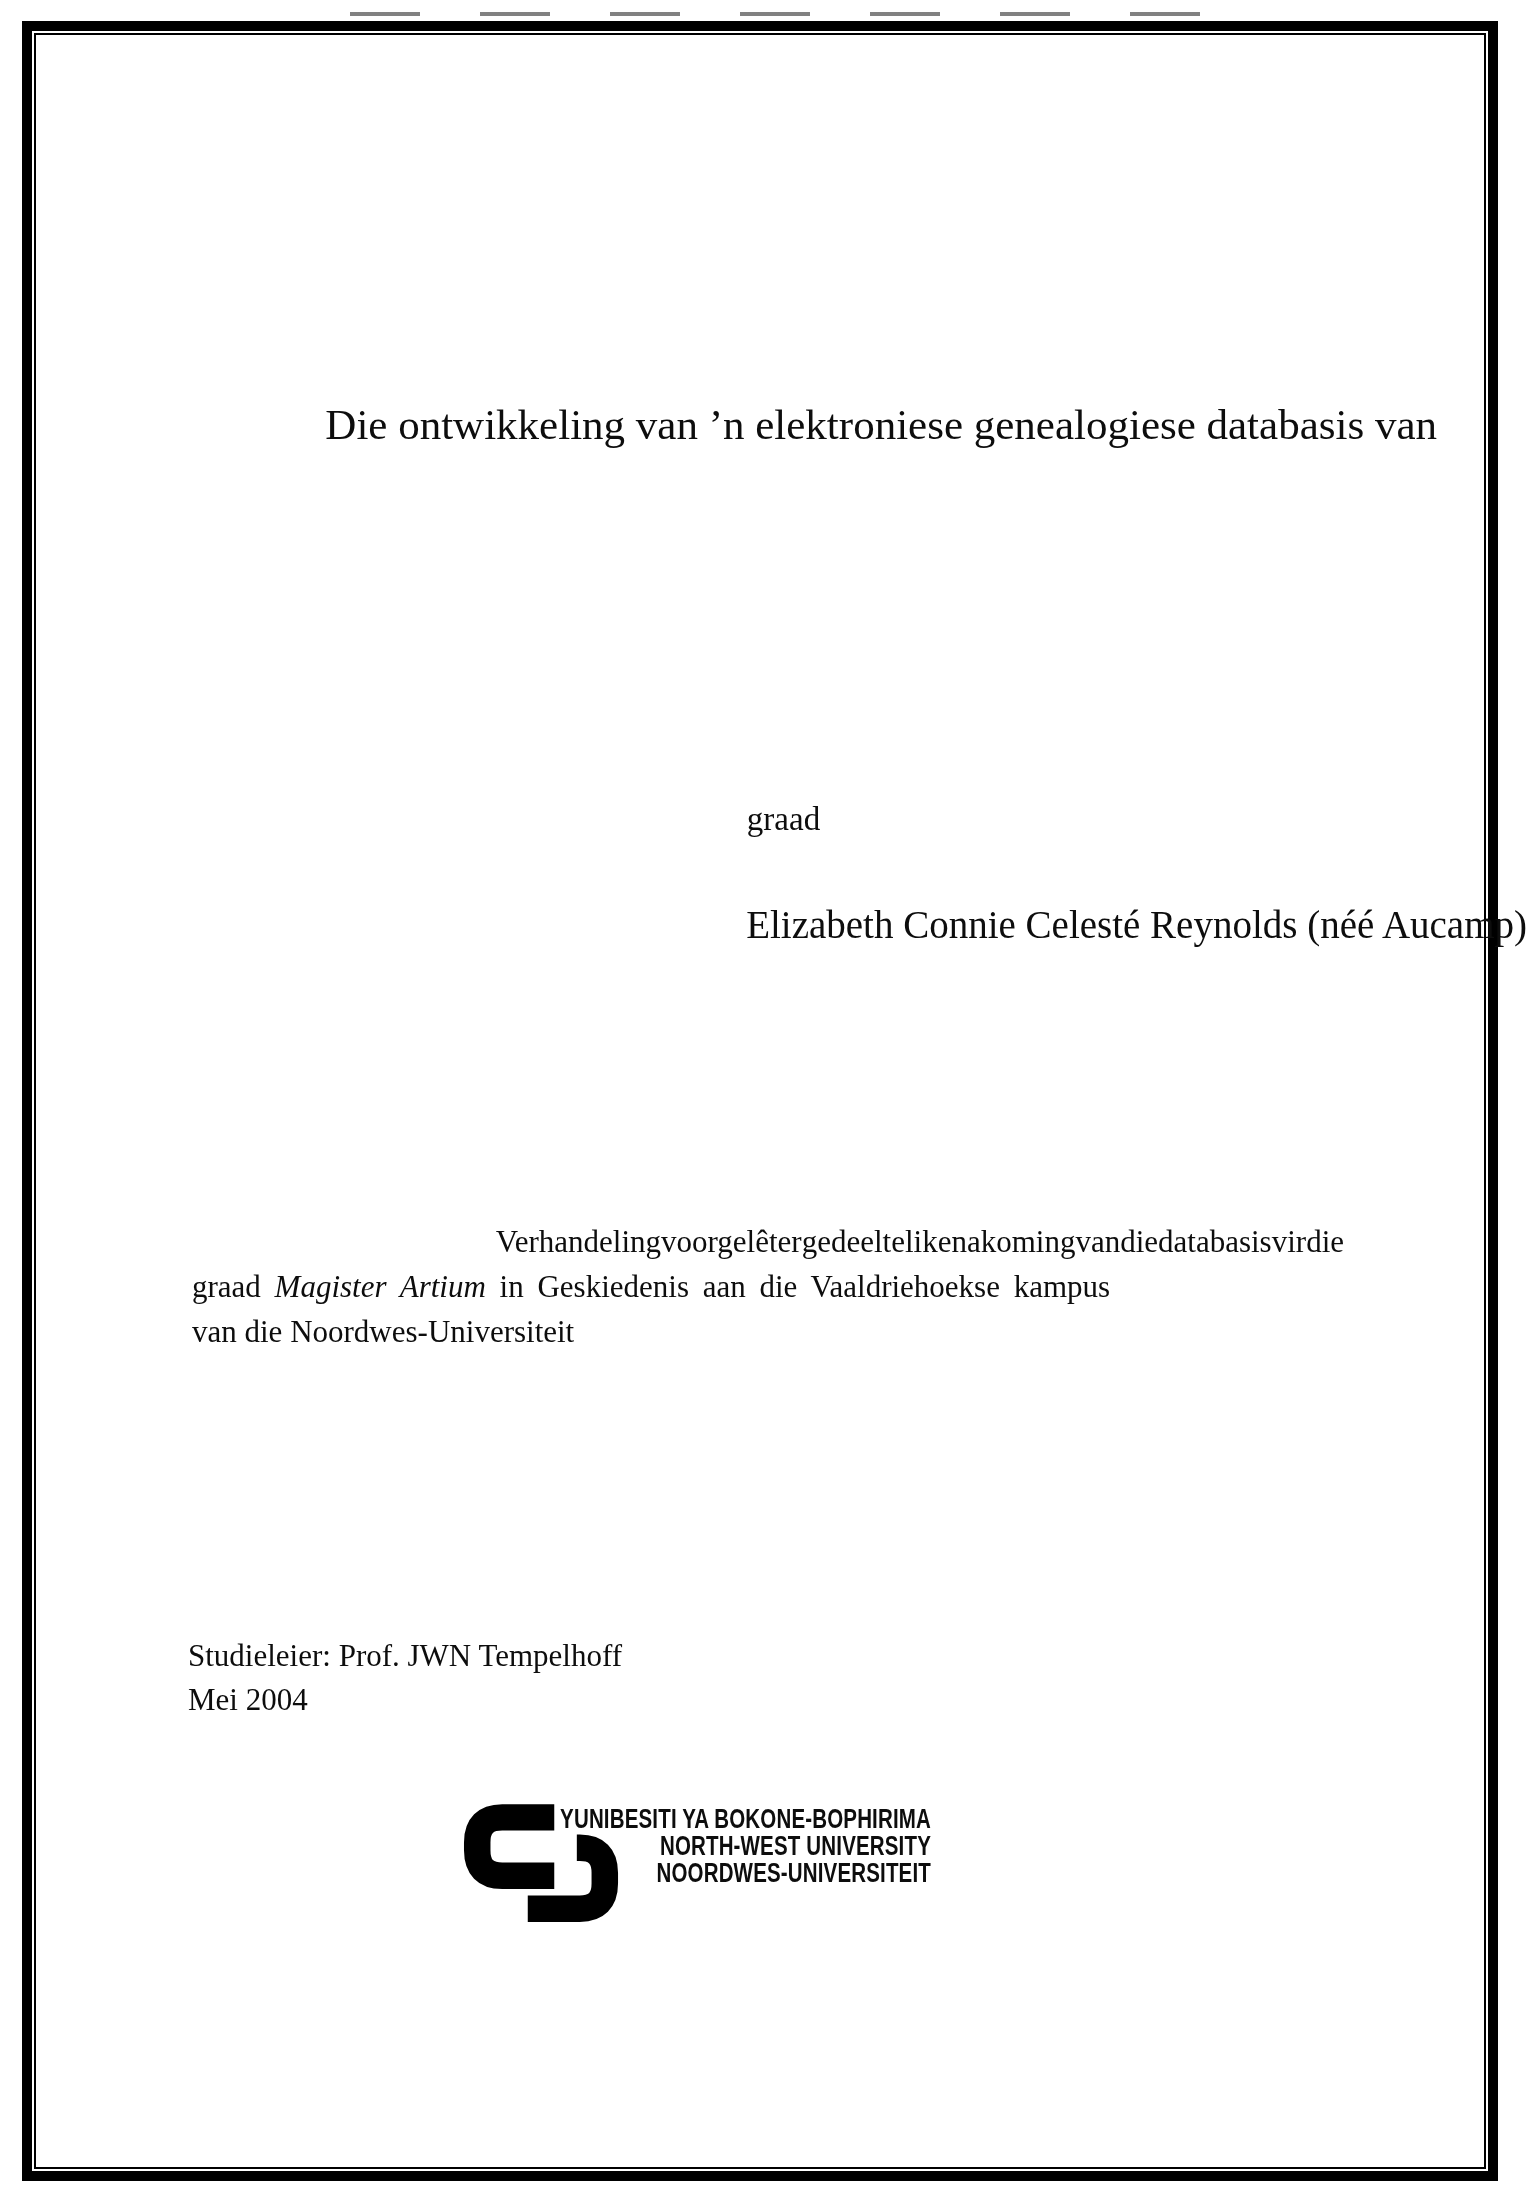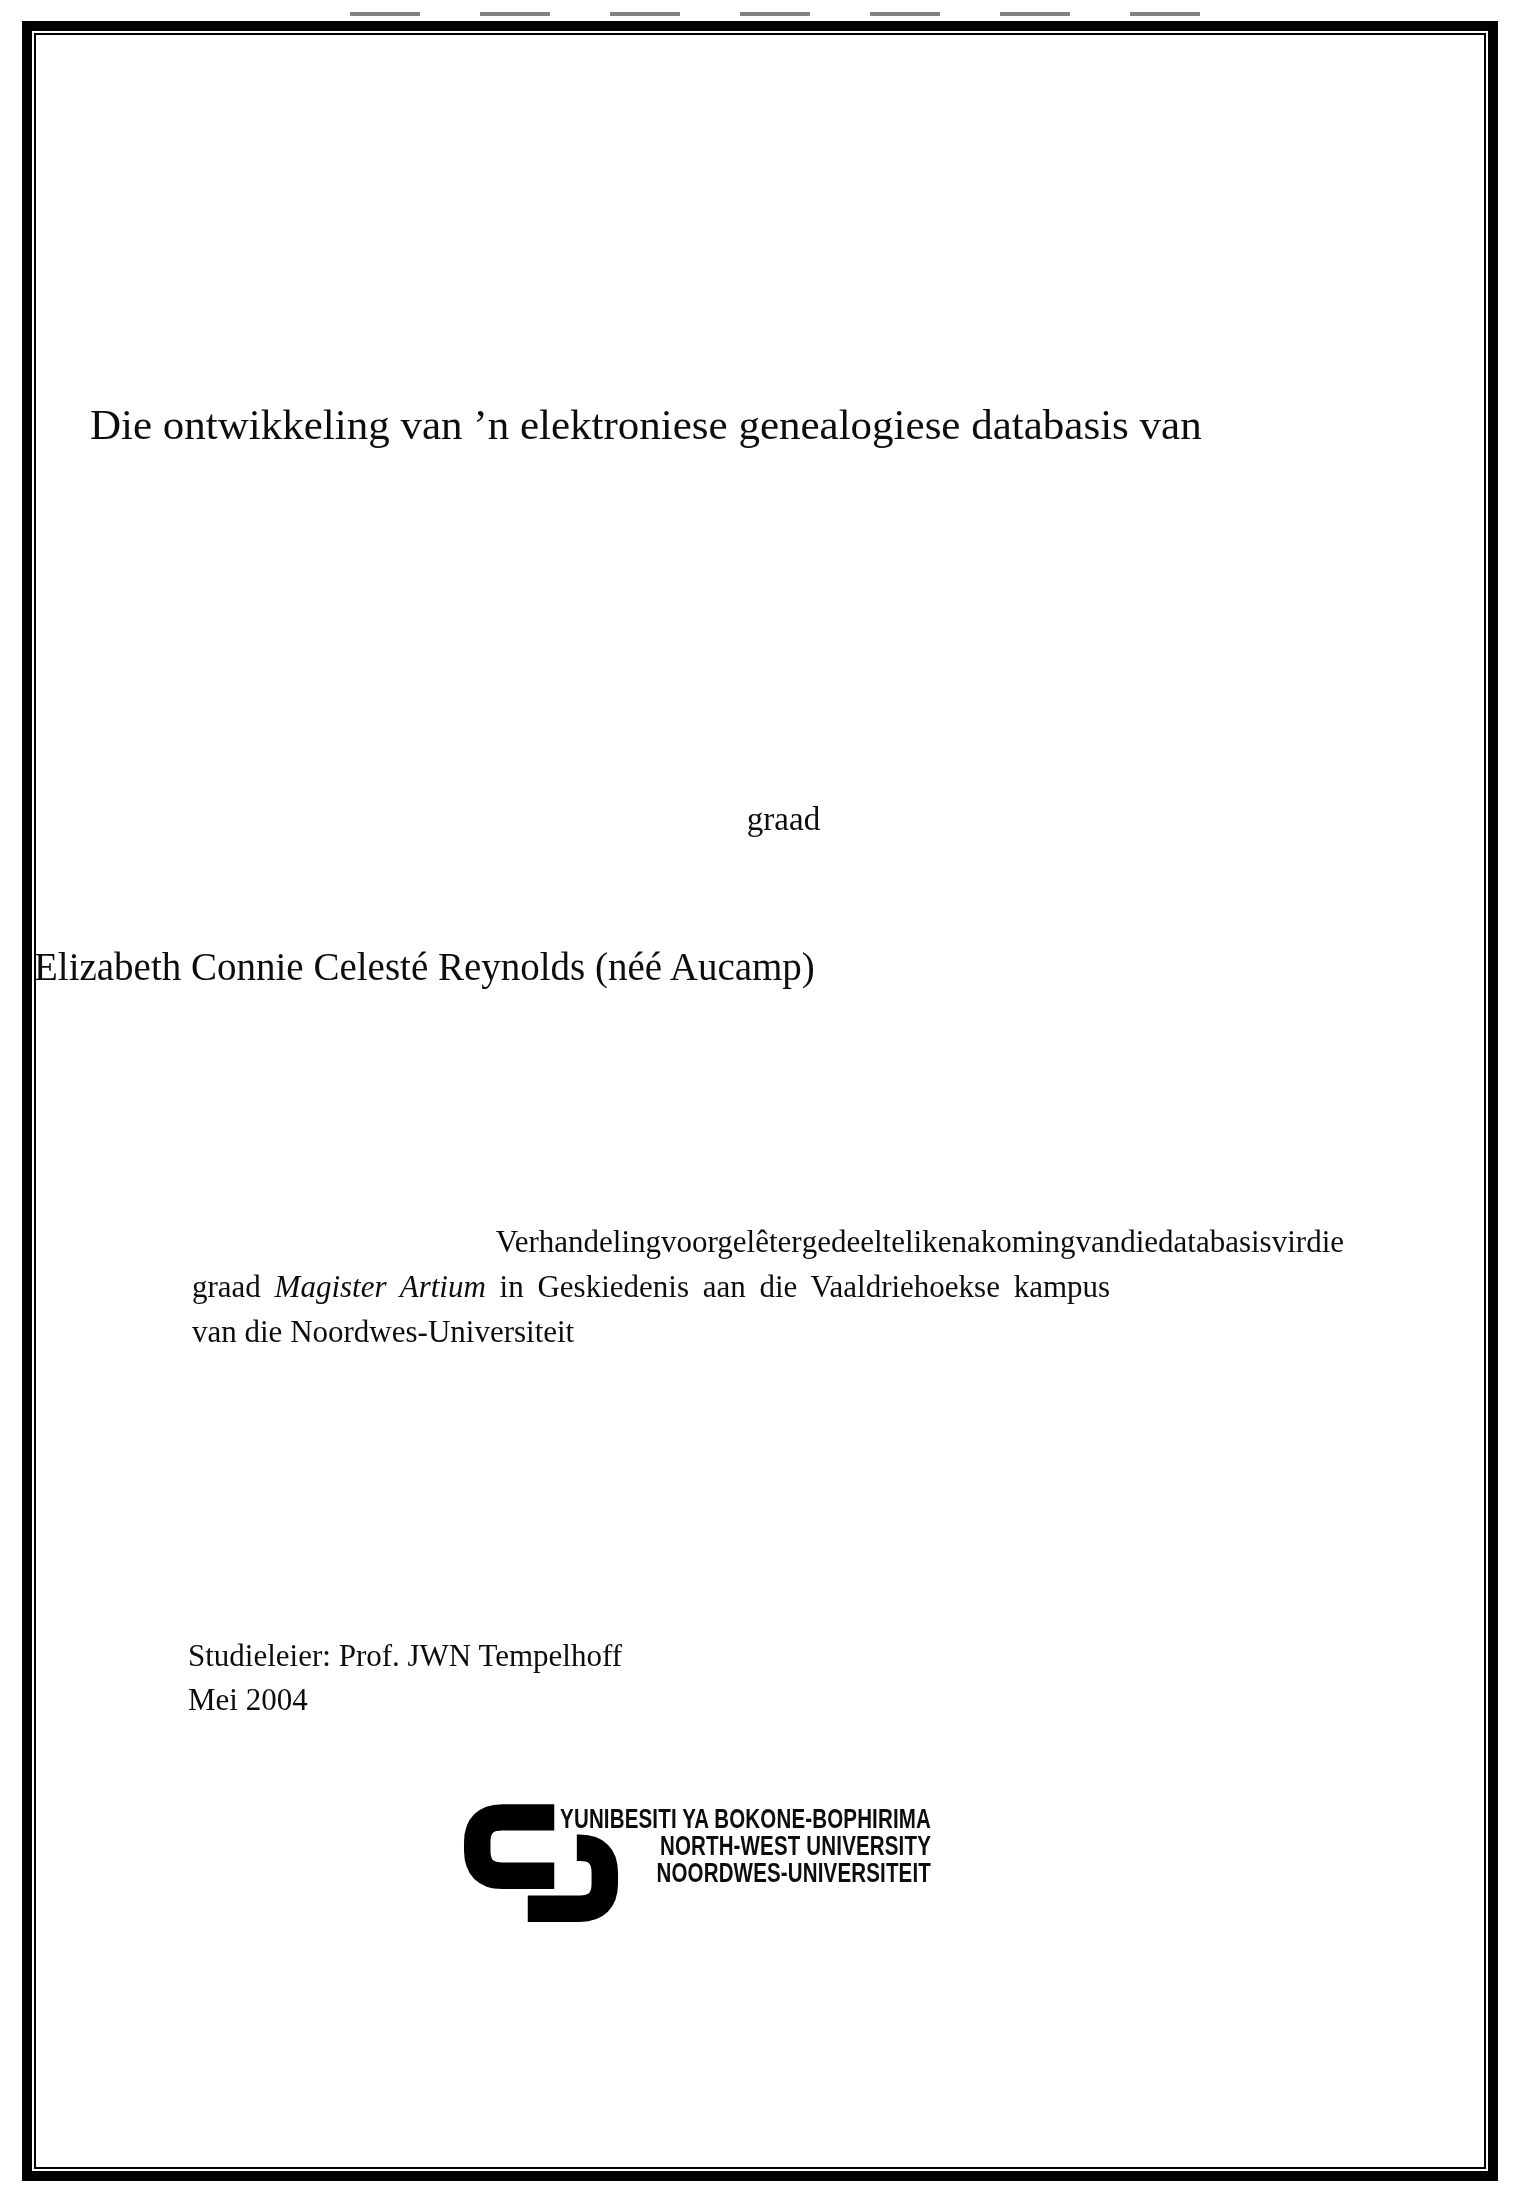--- a/index.html
+++ b/index.html
@@ -33,38 +33,38 @@
     left: 350px; top: 12px;
     width: 900px; height: 4px;
     background: repeating-linear-gradient(90deg,
       #1a1a1a 0 70px, transparent 70px 130px);
     opacity: 0.55;
   }
 
   .title {
     position: absolute;
     left: 90px; right: 90px; top: 386px;
-    text-align: left;
+    text-align: right;
     font-size: 43px;
     line-height: 77px;
     white-space: nowrap;
   }
 
   .byline {
     position: absolute;
     left: 40px; right: 0; top: 797px;
     text-align: center;
     font-size: 33px;
     line-height: 45px;
   }
 
   .author {
     position: absolute;
-    left: 34px; right: 0; top: 944px;
-    text-align: left;
+    left: 34px; right: 0; top: 902px;
+    text-align: right;
     font-size: 39px;
     line-height: 46px;
     white-space: nowrap;
   }
 
   .statement {
     position: absolute;
     left: 192px; top: 1219px;
     width: 1152px;
     font-size: 31px;

